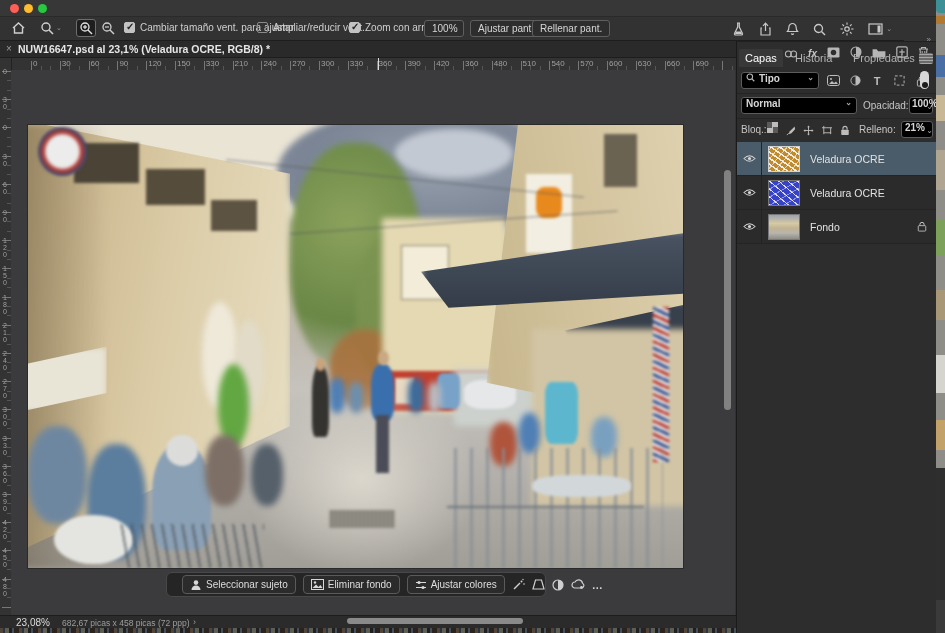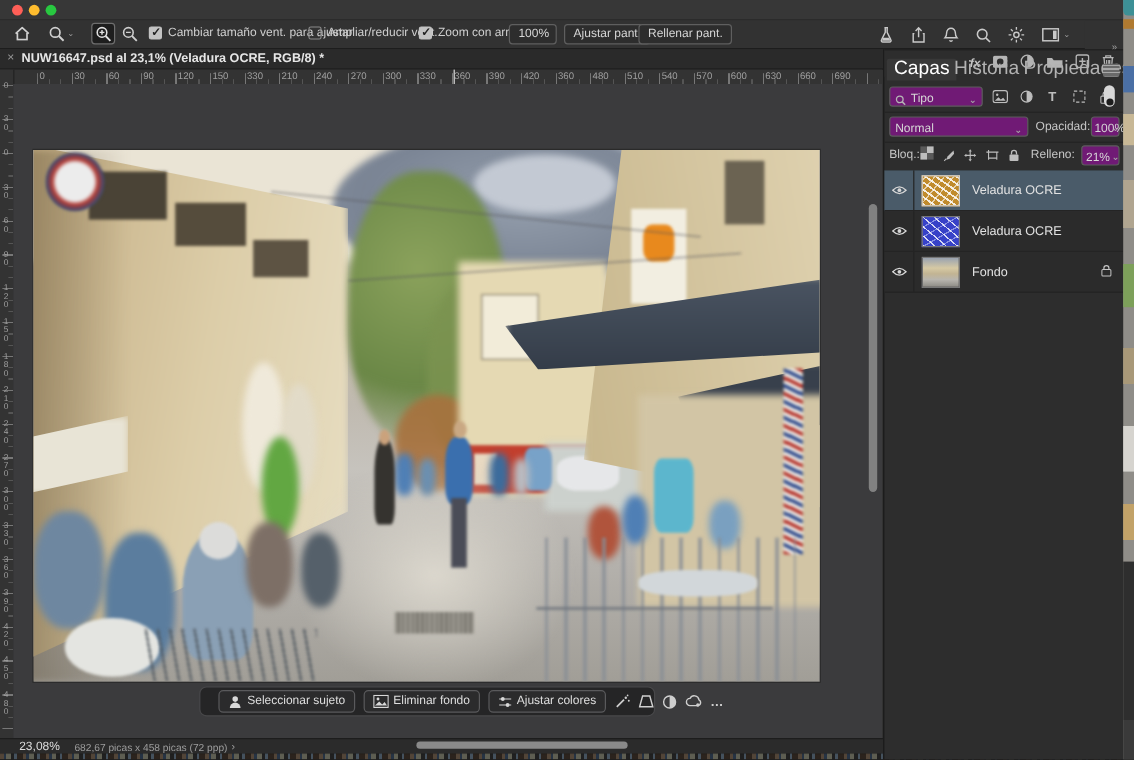--- a/index.html
+++ b/index.html
@@ -64,29 +64,29 @@
   #statusbar{left:0;top:615px;width:736px;height:13px;background:#2b2b2b;border-top:1px solid #1d1d1d;color:#bdbdbd;}
   #status-zoom{left:16px;top:1px;font-size:10px;color:#dcdcdc;}
   #status-doc{left:62px;top:2px;font-size:8.5px;color:#9d9d9d;}
   #status-chev{left:193px;top:1px;font-size:9px;color:#9d9d9d;}
   #hscroll{left:347px;top:2px;width:176px;height:6px;background:#8a8a8a;border-radius:3px;}
   #bottom-noise{left:0;top:628px;width:936px;height:5px;background:#1c1c1c;
     background-image:repeating-linear-gradient(90deg,#5a4a3a 0 3px,#243448 3px 5px,#6a6a5a 5px 9px,#1c1c1c 9px 12px,#4a5a6a 12px 14px,#2a2018 14px 19px);opacity:.8;}
   
   #dock{left:736px;top:41px;width:200px;height:592px;background:#2d2d2d;border-left:1px solid #1a1a1a;}
   #panel-tabs{left:0;top:8px;width:200px;height:18px;}
-  .ptab{top:0;height:18px;font-size:16px;color:#b2b2b2;line-height:18px;padding:0 6px;text-align:right;}
+  .ptab{top:0;height:18px;font-size:11px;color:#b2b2b2;line-height:18px;padding:0 6px;text-align:right;}
   .ptab.active{color:#ffffff;background:#383838;border-radius:2px 2px 0 0;}
   #panel-collapse{right:6px;top:-6px;font-size:8px;color:#9a9a9a;}
   #panel-menu{right:4px;top:4px;width:14px;height:11px;background:#6a6a6a;border-radius:2px;
      background-image:repeating-linear-gradient(180deg,#a8a8a8 1px 2px,#6a6a6a 2px 4px);}
   .prow{left:0;width:200px;border-bottom:1px solid #242424;}
   #filter-row{top:27px;height:25px;}
-  .field{border:1px solid #5c5c5c;border-radius:3px;background:#701a75;color:#d6d6d6;font-size:10px;
-         display:flex;align-items:flex-end;box-sizing:border-box;padding:0 4px;gap:4px;}
+  .field{border:1px solid #5c5c5c;border-radius:3px;background:#000000;color:#d6d6d6;font-size:10px;
+         display:flex;align-items:flex-start;box-sizing:border-box;padding:0 4px;gap:4px;font-weight:bold;}
   #filter-field{left:4px;top:4px;width:78px;height:17px;}
   .chev{color:#a8a8a8;font-size:8px;margin-left:auto;}
   .ficon{display:flex;align-items:center;justify-content:center;width:16px;height:17px;}
   #filter-icons{left:88px;top:4px;display:flex;gap:6px;}
   #filter-pin{right:8px;top:3px;width:9px;height:18px;background:#d8d8d8;border-radius:5px;}
   #filter-pin::after{content:"";position:absolute;left:1.5px;bottom:1.5px;width:6px;height:6px;border-radius:50%;background:#1d1d1d;}
   #blend-row{top:52px;height:25px;}
   #blend-field{left:4px;top:4px;width:116px;height:17px;}
   #opacity-label{left:126px;top:7px;font-size:10px;color:#c6c6c6;}
   #lock-row{top:77px;height:24px;}

